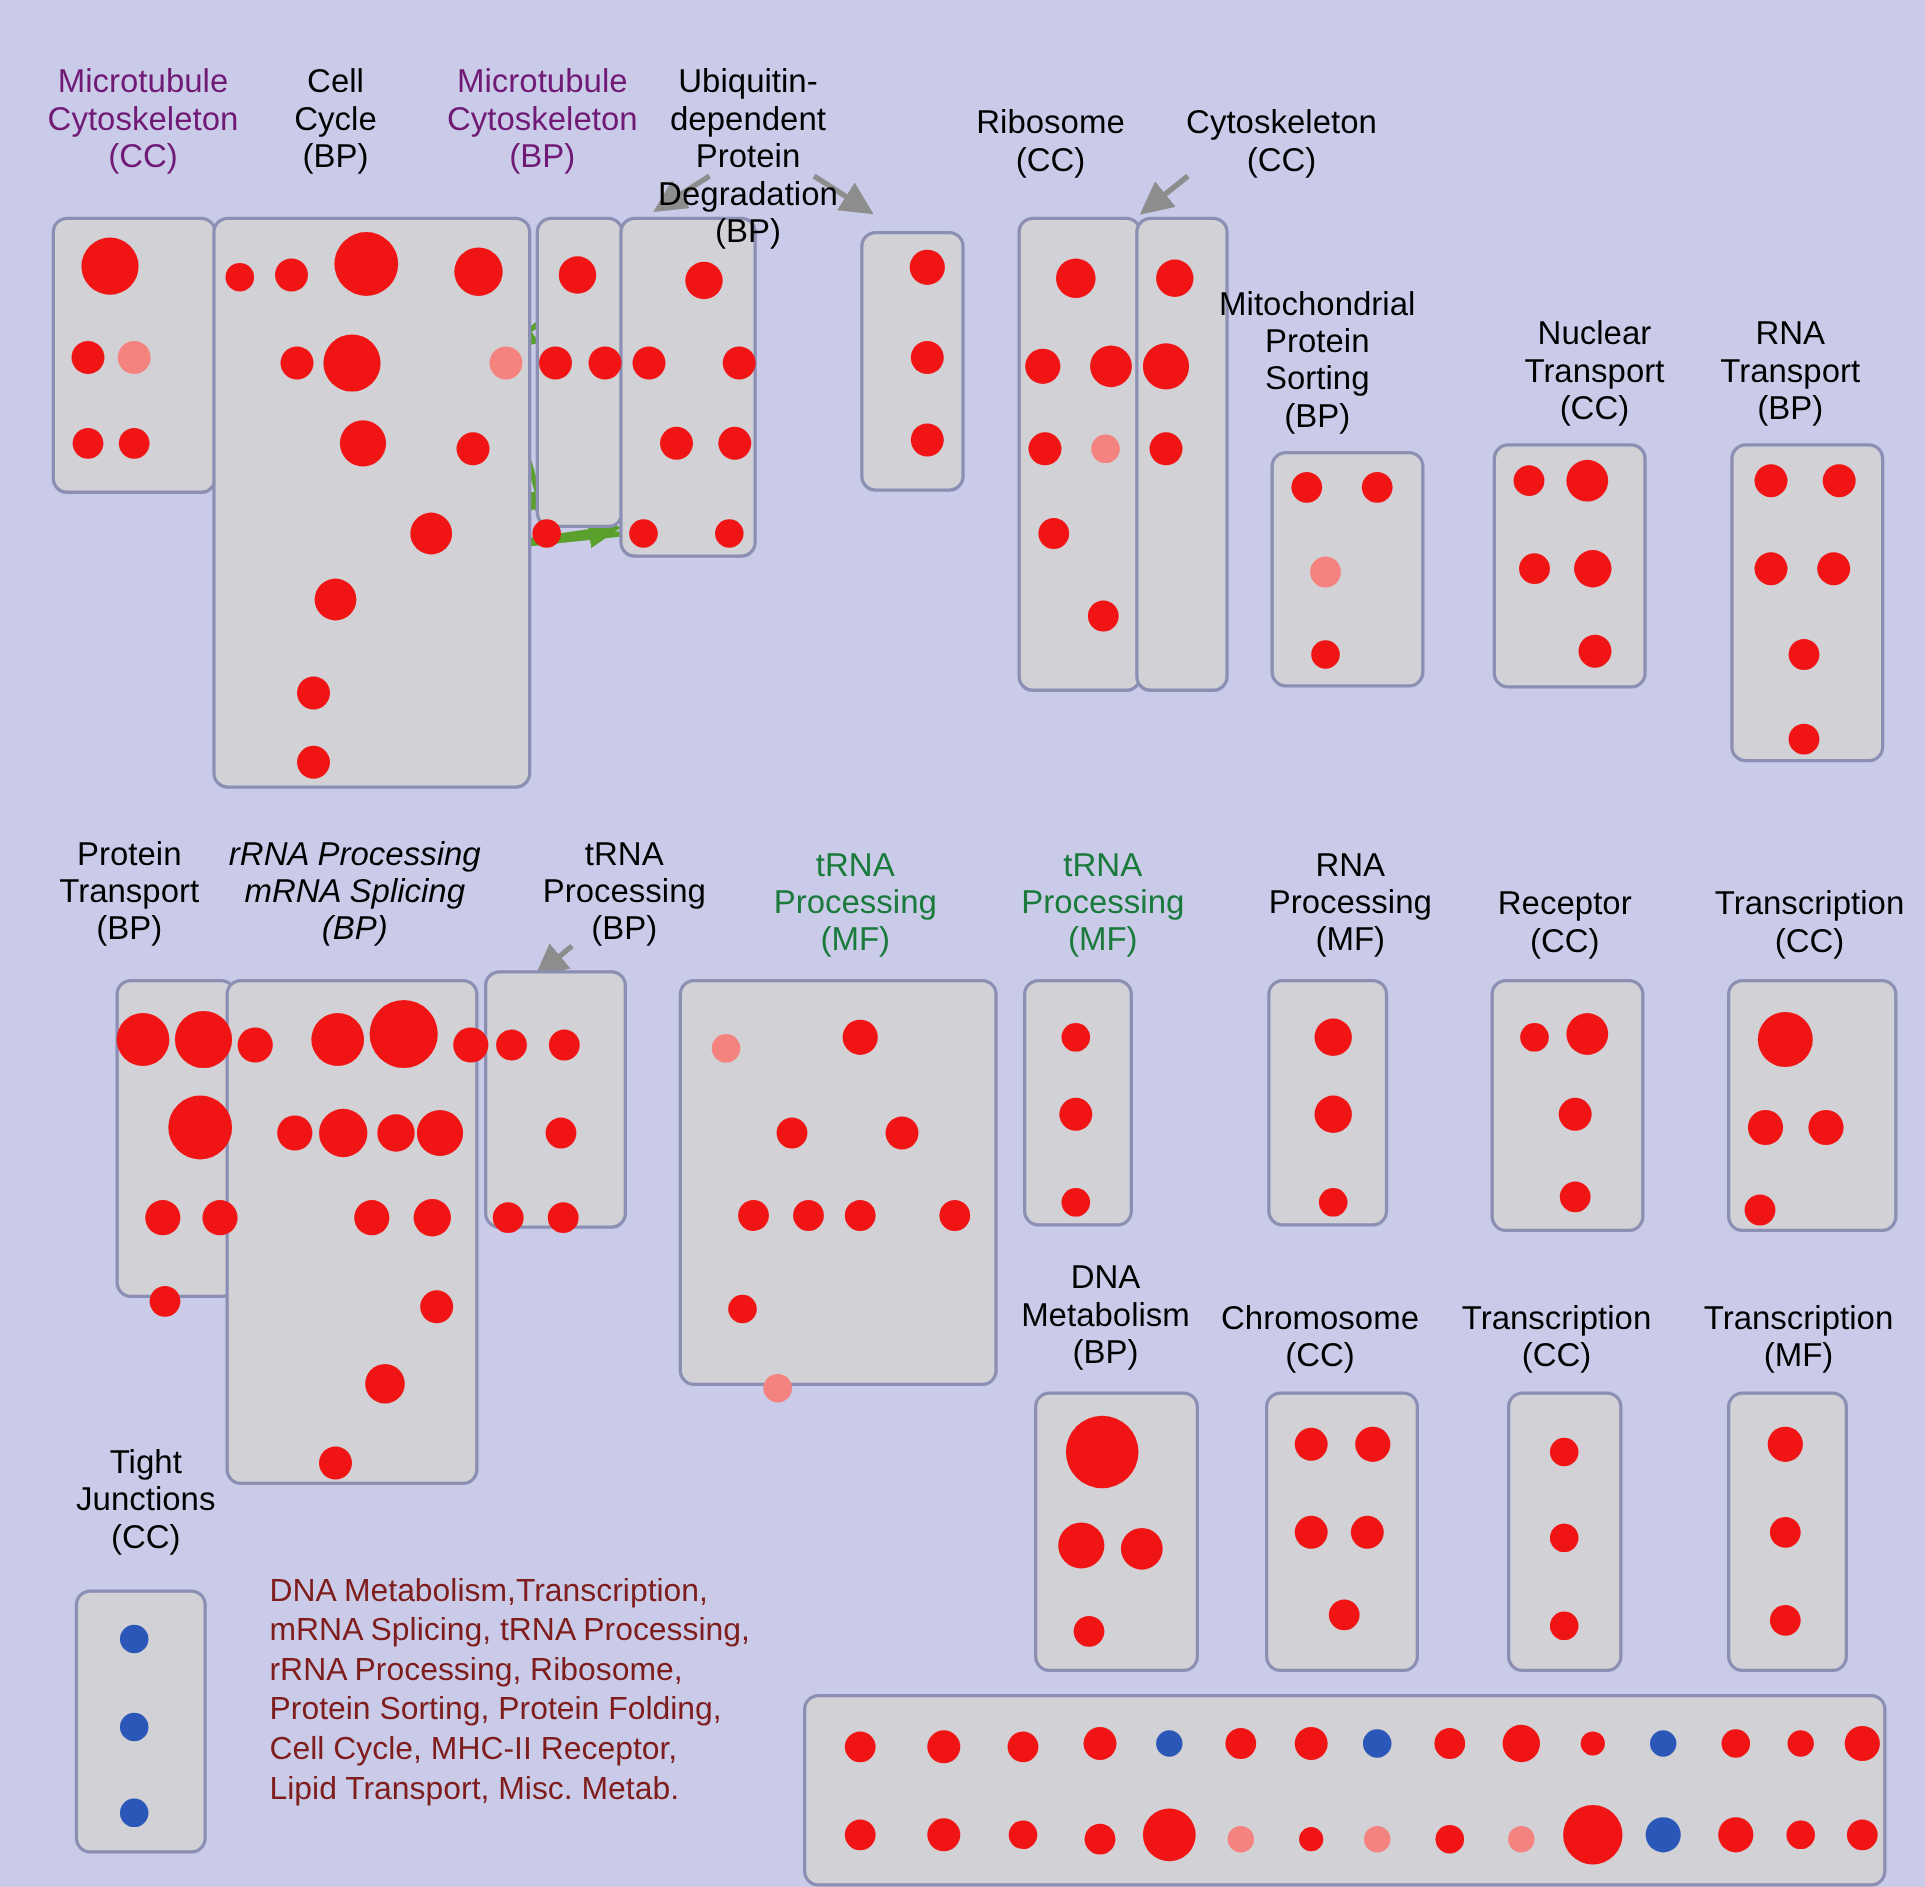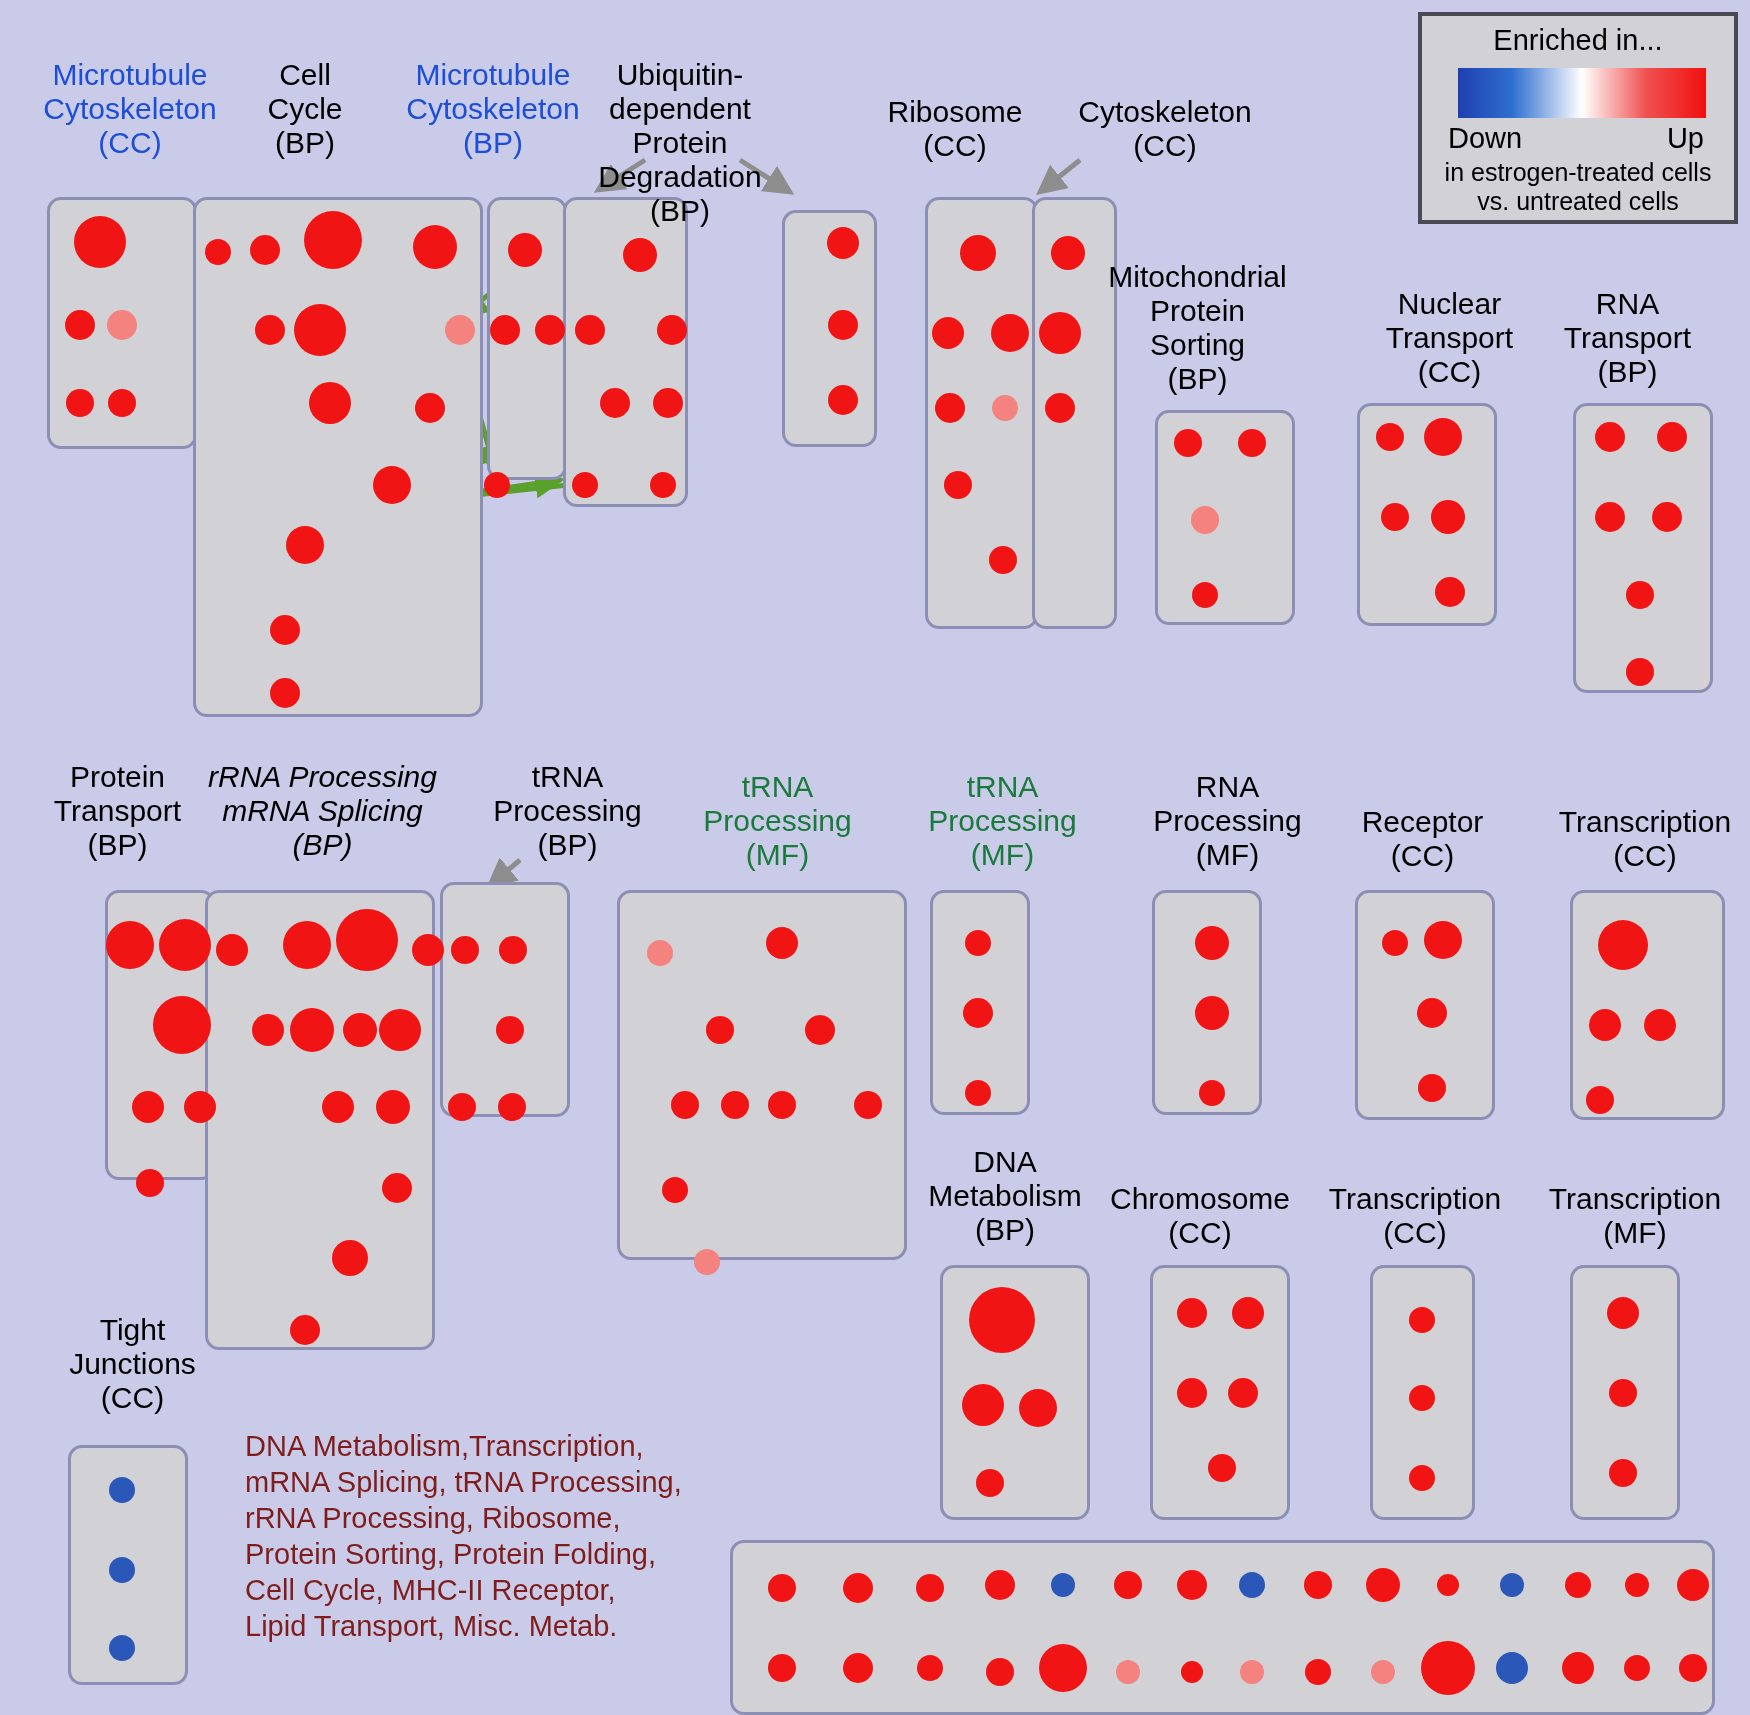--- a/index.html
+++ b/index.html
@@ -19,21 +19,21 @@
     box-sizing:border-box;
   }
   .label{
     position:absolute;
     color:#000;
     font-size:30px;
     line-height:34px;
     text-align:center;
     white-space:pre-line;
   }
-  .label.purple{color:#1d4ed8;}
+  .label.purple{color:#701a75;}
   .label.green{color:#1a7a3c;}
   .node{
     position:absolute;
     border-radius:50%;
     transform:translate(-50%,-50%);
   }
   svg.edges{position:absolute;left:0;top:0;width:1750px;height:1715px;pointer-events:none;}
   
   #legend{
     position:absolute;
@@ -453,22 +453,14 @@
 (CC)</div>
     </div>
 
   <div id="bigtext">DNA Metabolism,Transcription,
 mRNA Splicing, tRNA Processing,
 rRNA Processing, Ribosome,
 Protein Sorting, Protein Folding,
 Cell Cycle, MHC-II Receptor,
 Lipid Transport, Misc. Metab.</div>
 
-  <div id="legend">
-    <div class="ltitle">Enriched in...</div>
-    <div class="bar"></div>
-    <div class="down">Down</div>
-    <div class="up">Up</div>
-    <div class="sub">in estrogen-treated cells
-vs. untreated cells</div>
-  </div>
 
 </div>
 
 </body></html>

